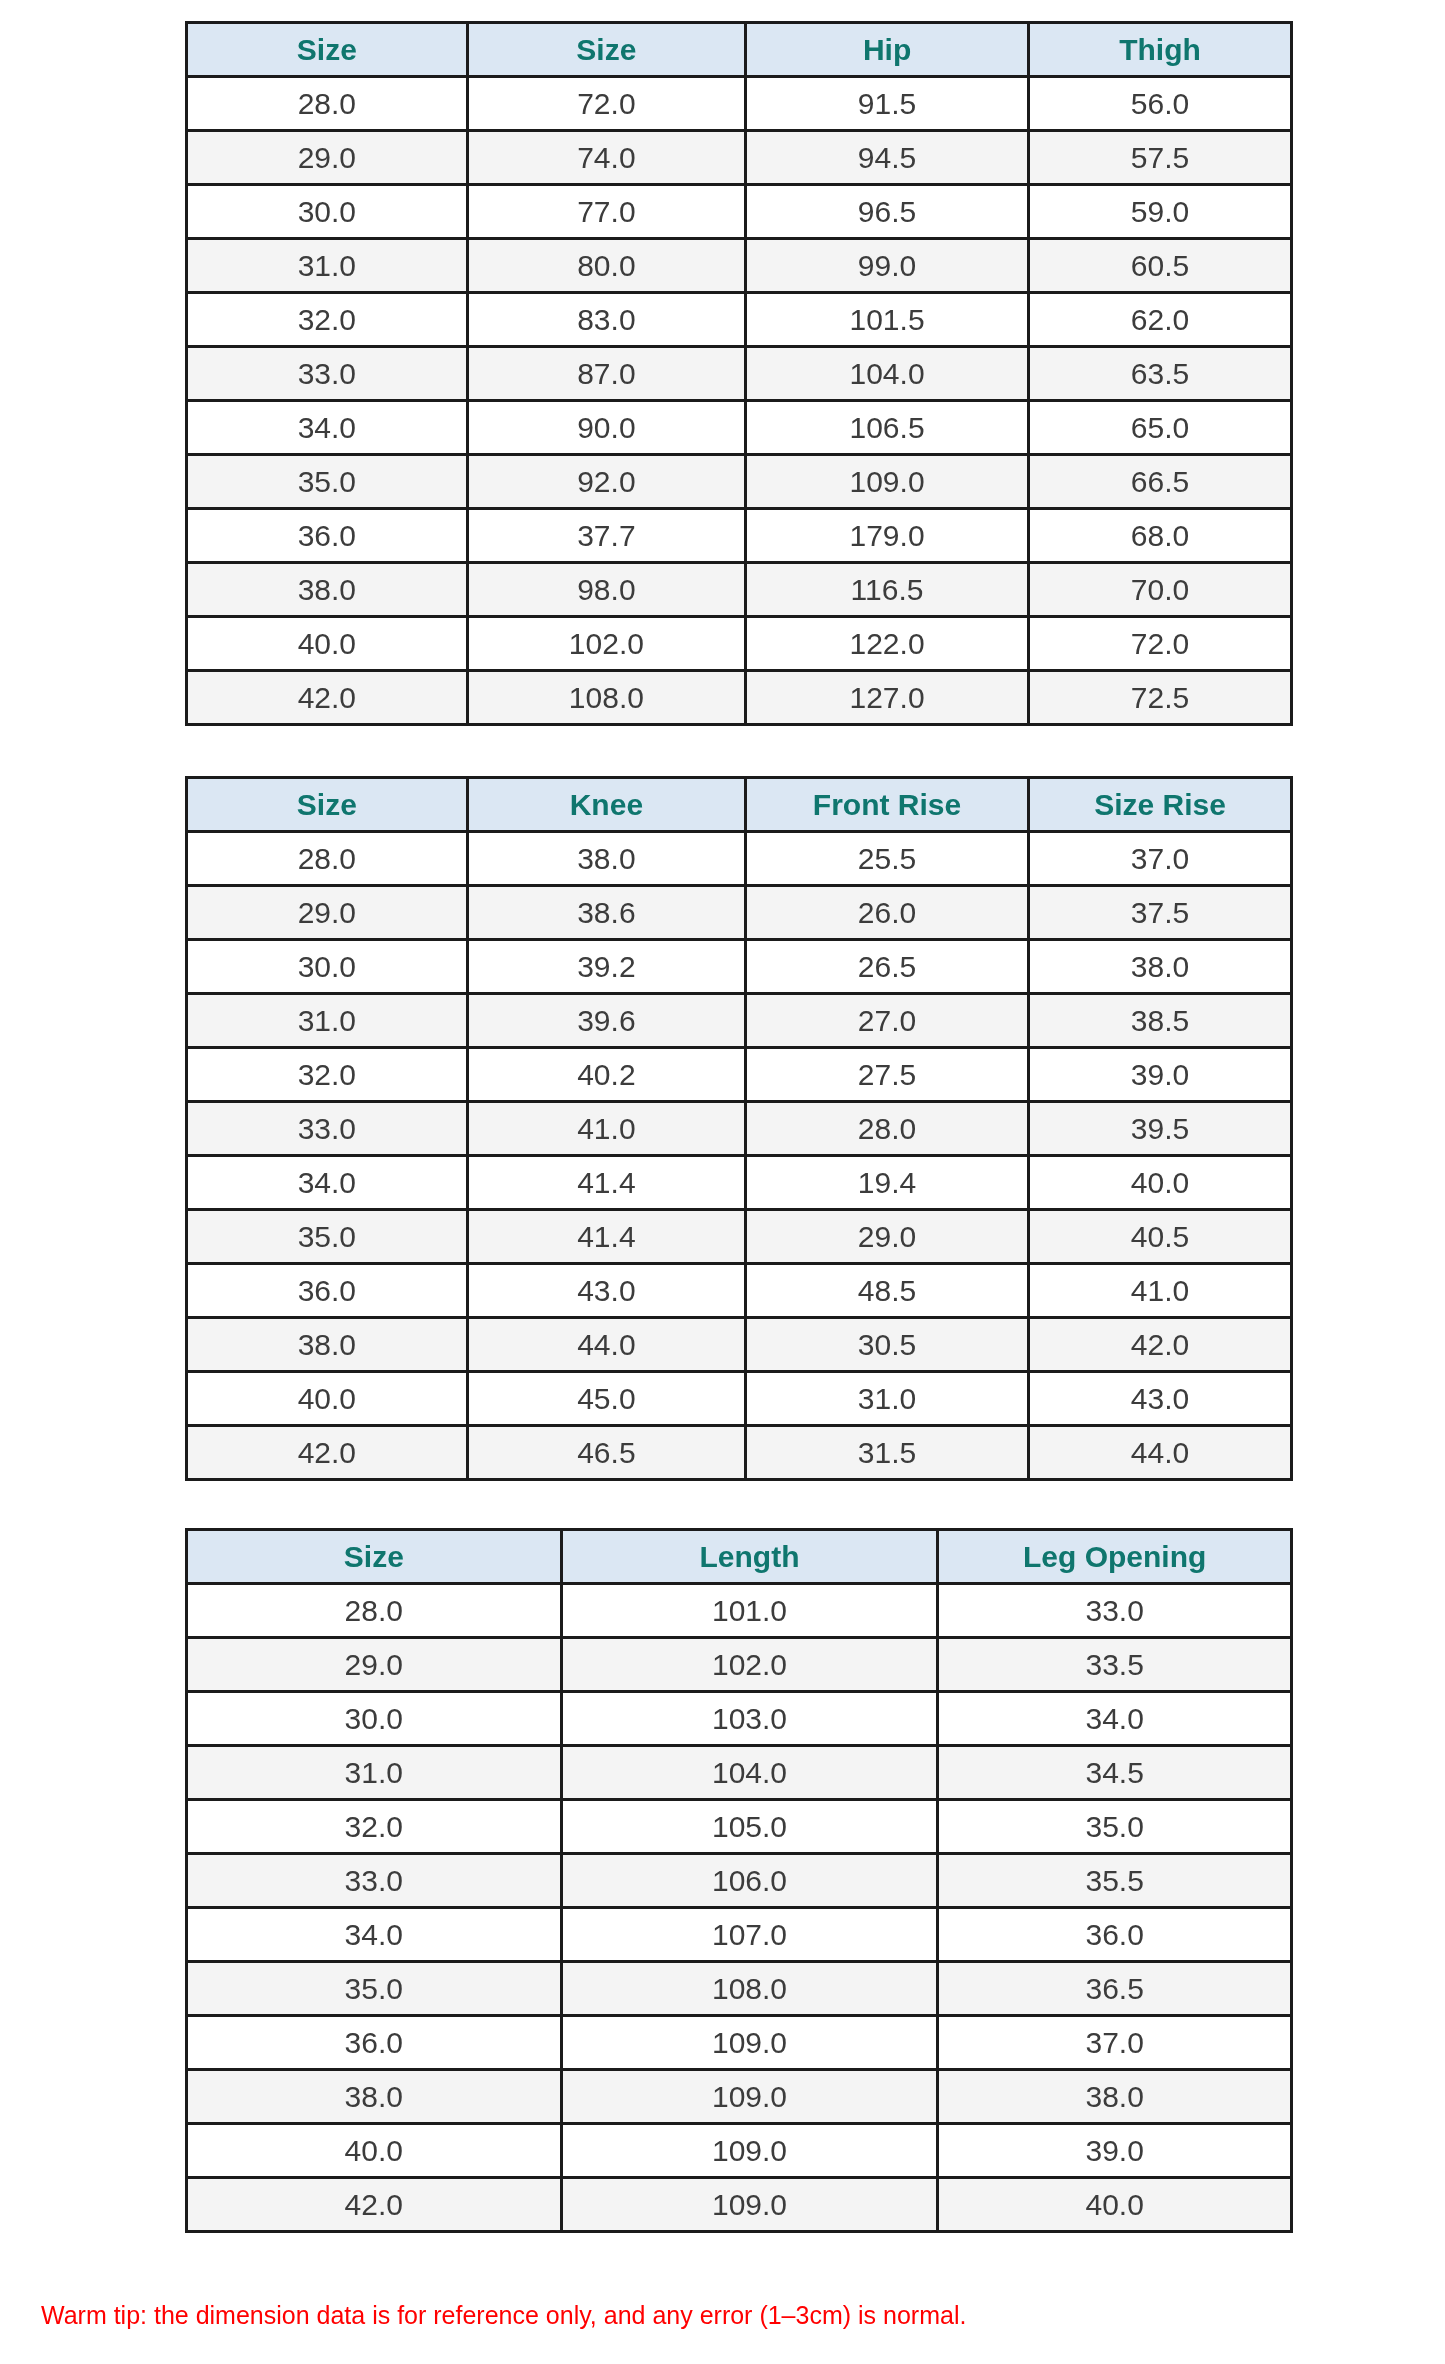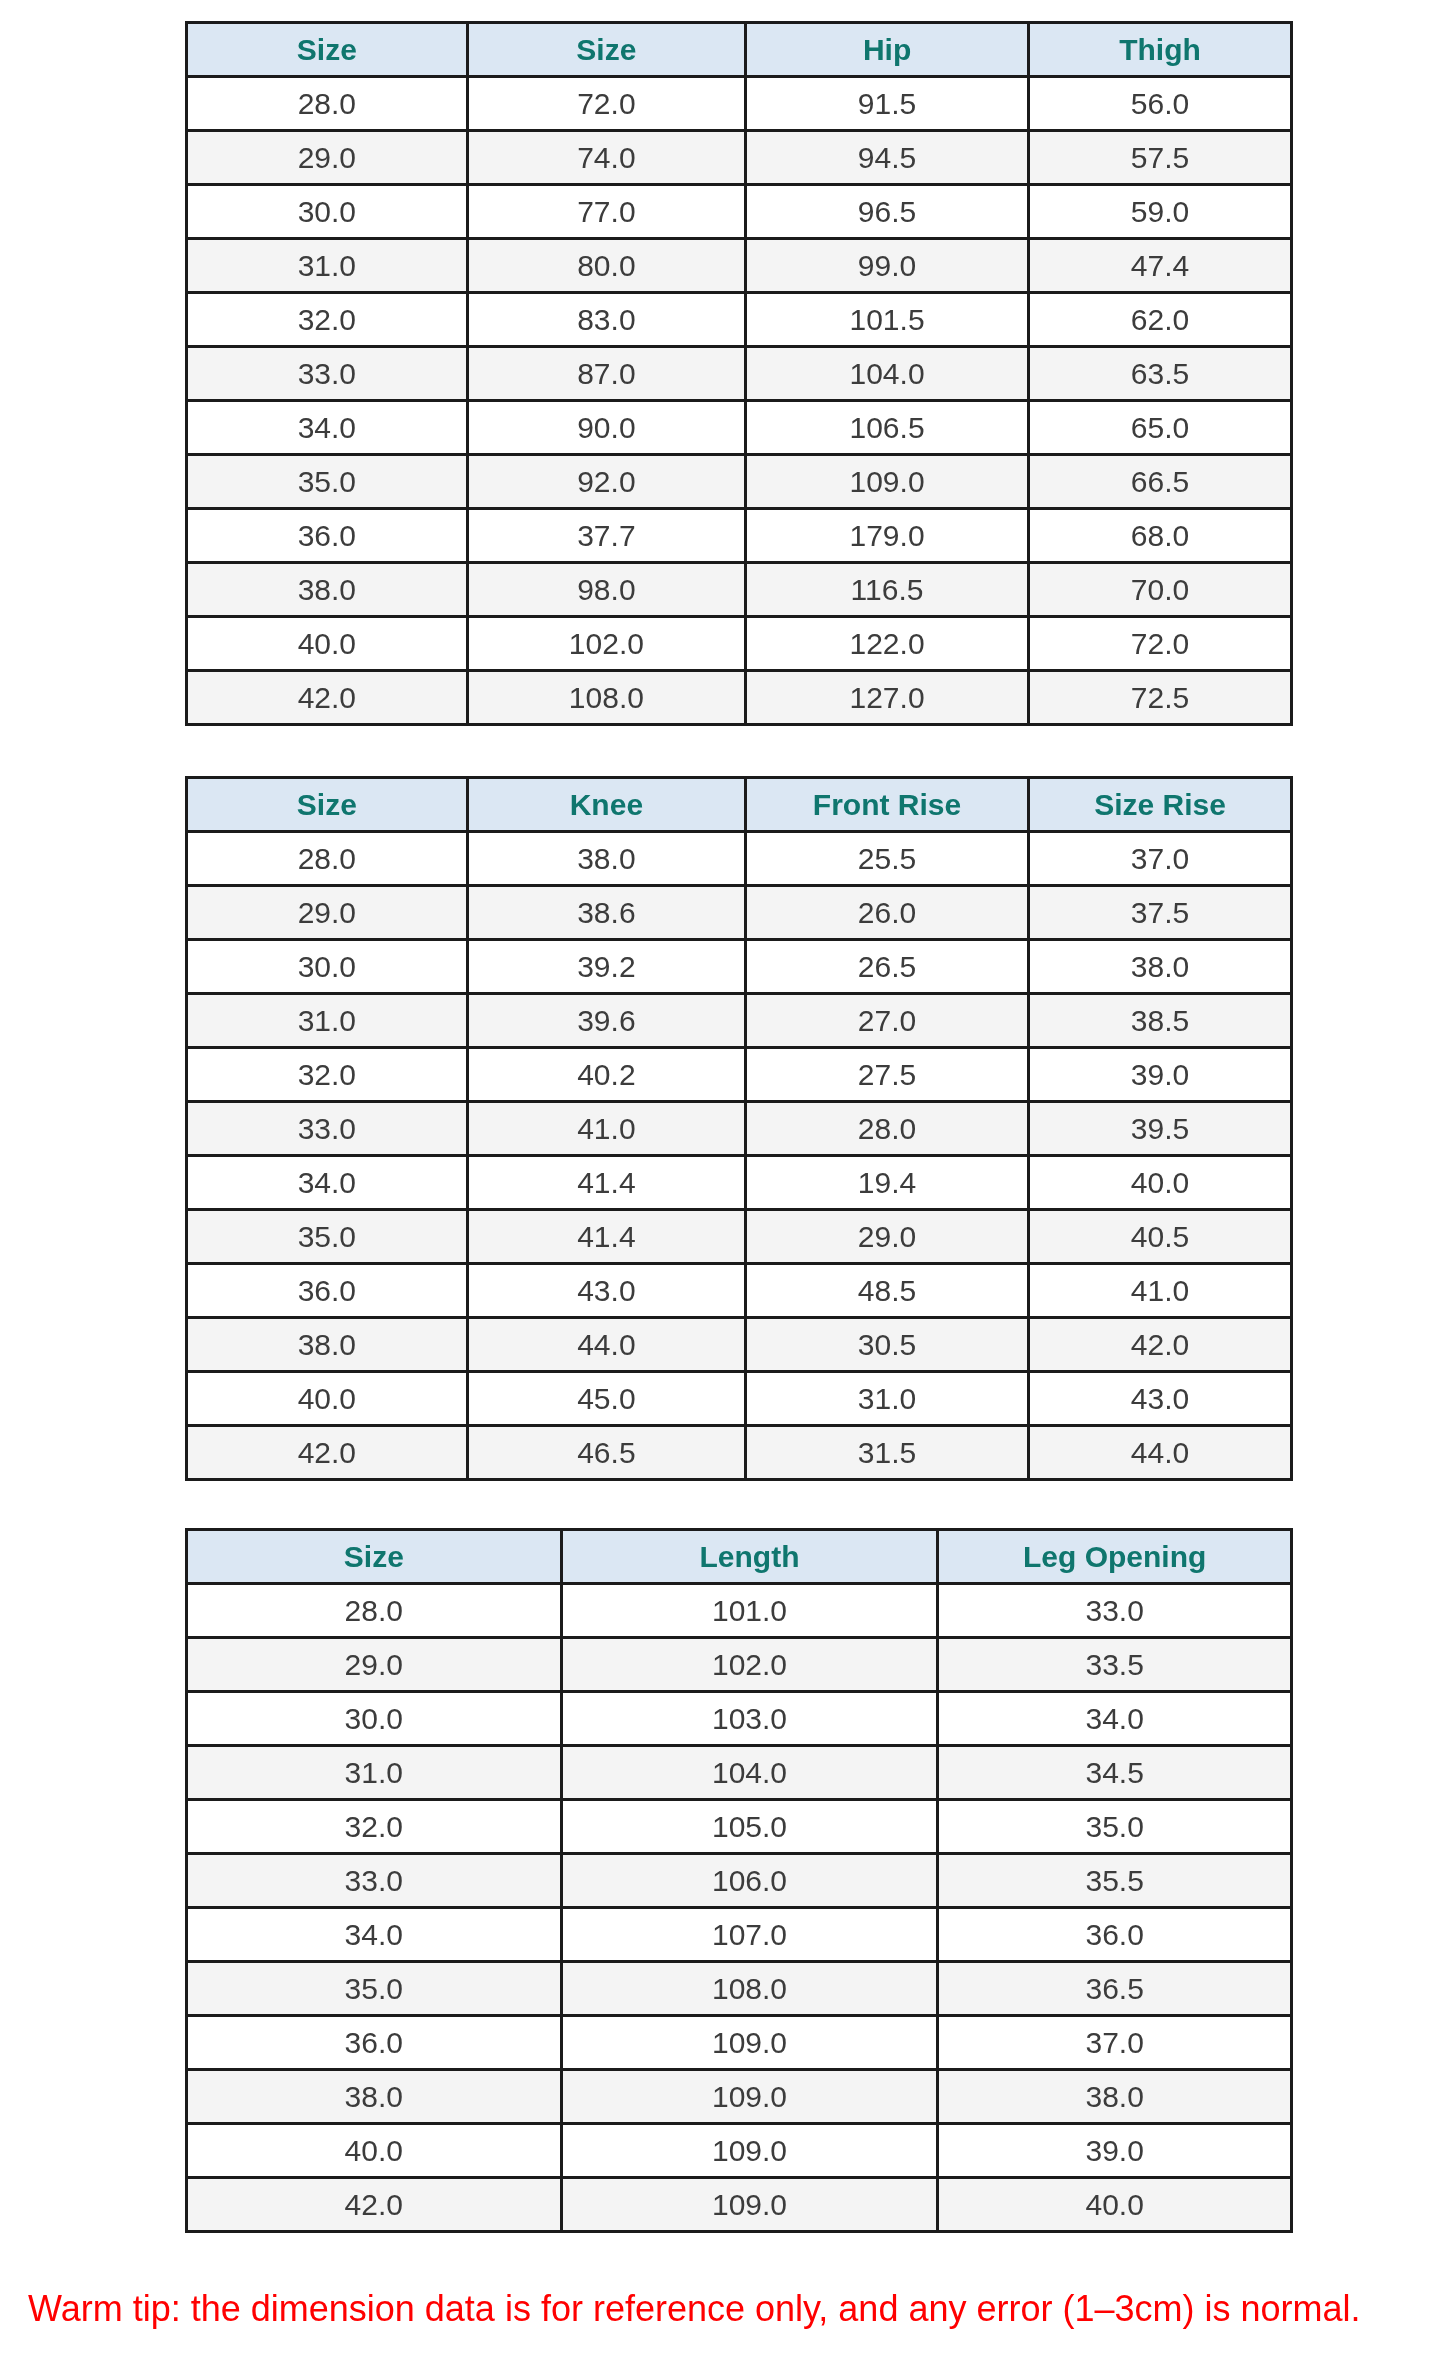--- a/index.html
+++ b/index.html
@@ -40,22 +40,22 @@
     background: #dbe7f3;
     font-weight: bold;
     color: #0f766e;
   }
   table.size-table tbody tr:nth-child(odd)  { background: #ffffff; }
   table.size-table tbody tr:nth-child(even) { background: #f4f4f4; }
   .warm-tip {
     position: absolute;
     left: 28px;
     top: 2288px;
-    margin: 0;
-    font-size: 36px;
+    margin: 13px;
+    font-size: 25px;
     color: #ff0000;
     white-space: nowrap;
   }
 </style>
 </head>
 <body>
 
 <div class="tables-wrap">
 
   <table class="size-table gap-50">
@@ -89,21 +89,21 @@
         <tr>
           <td>30.0</td>
           <td>77.0</td>
           <td>96.5</td>
           <td>59.0</td>
         </tr>
         <tr>
           <td>31.0</td>
           <td>80.0</td>
           <td>99.0</td>
-          <td>47.4</td>
+          <td>60.5</td>
         </tr>
         <tr>
           <td>32.0</td>
           <td>83.0</td>
           <td>101.5</td>
           <td>62.0</td>
         </tr>
         <tr>
           <td>33.0</td>
           <td>87.0</td>

